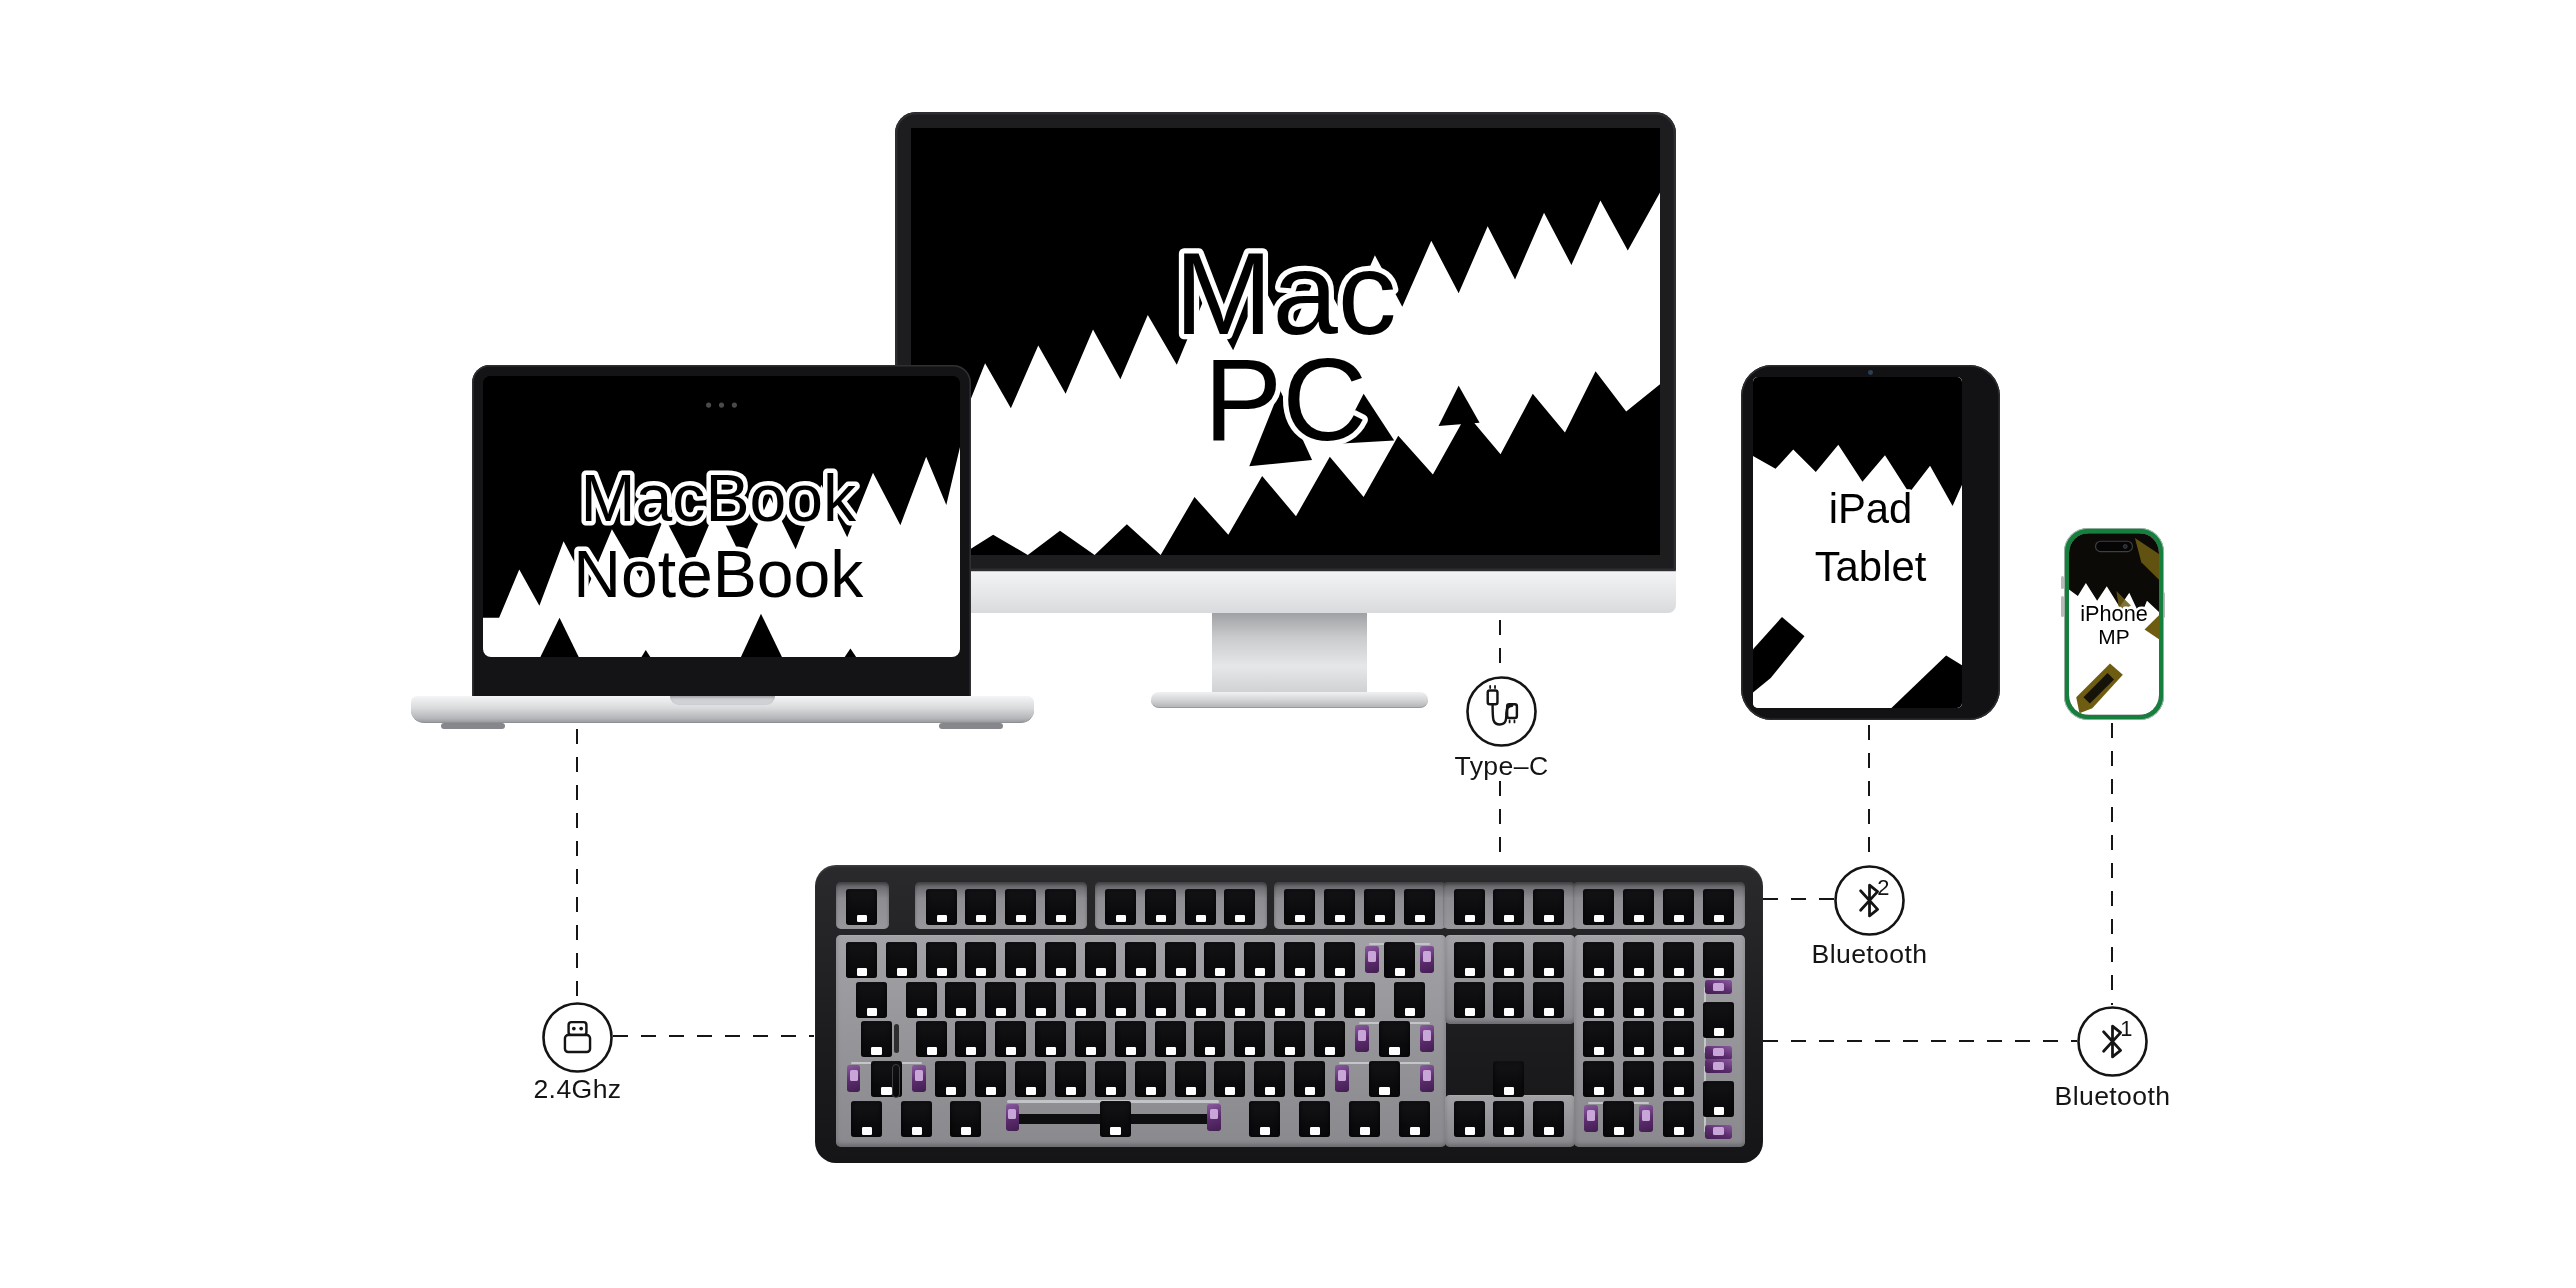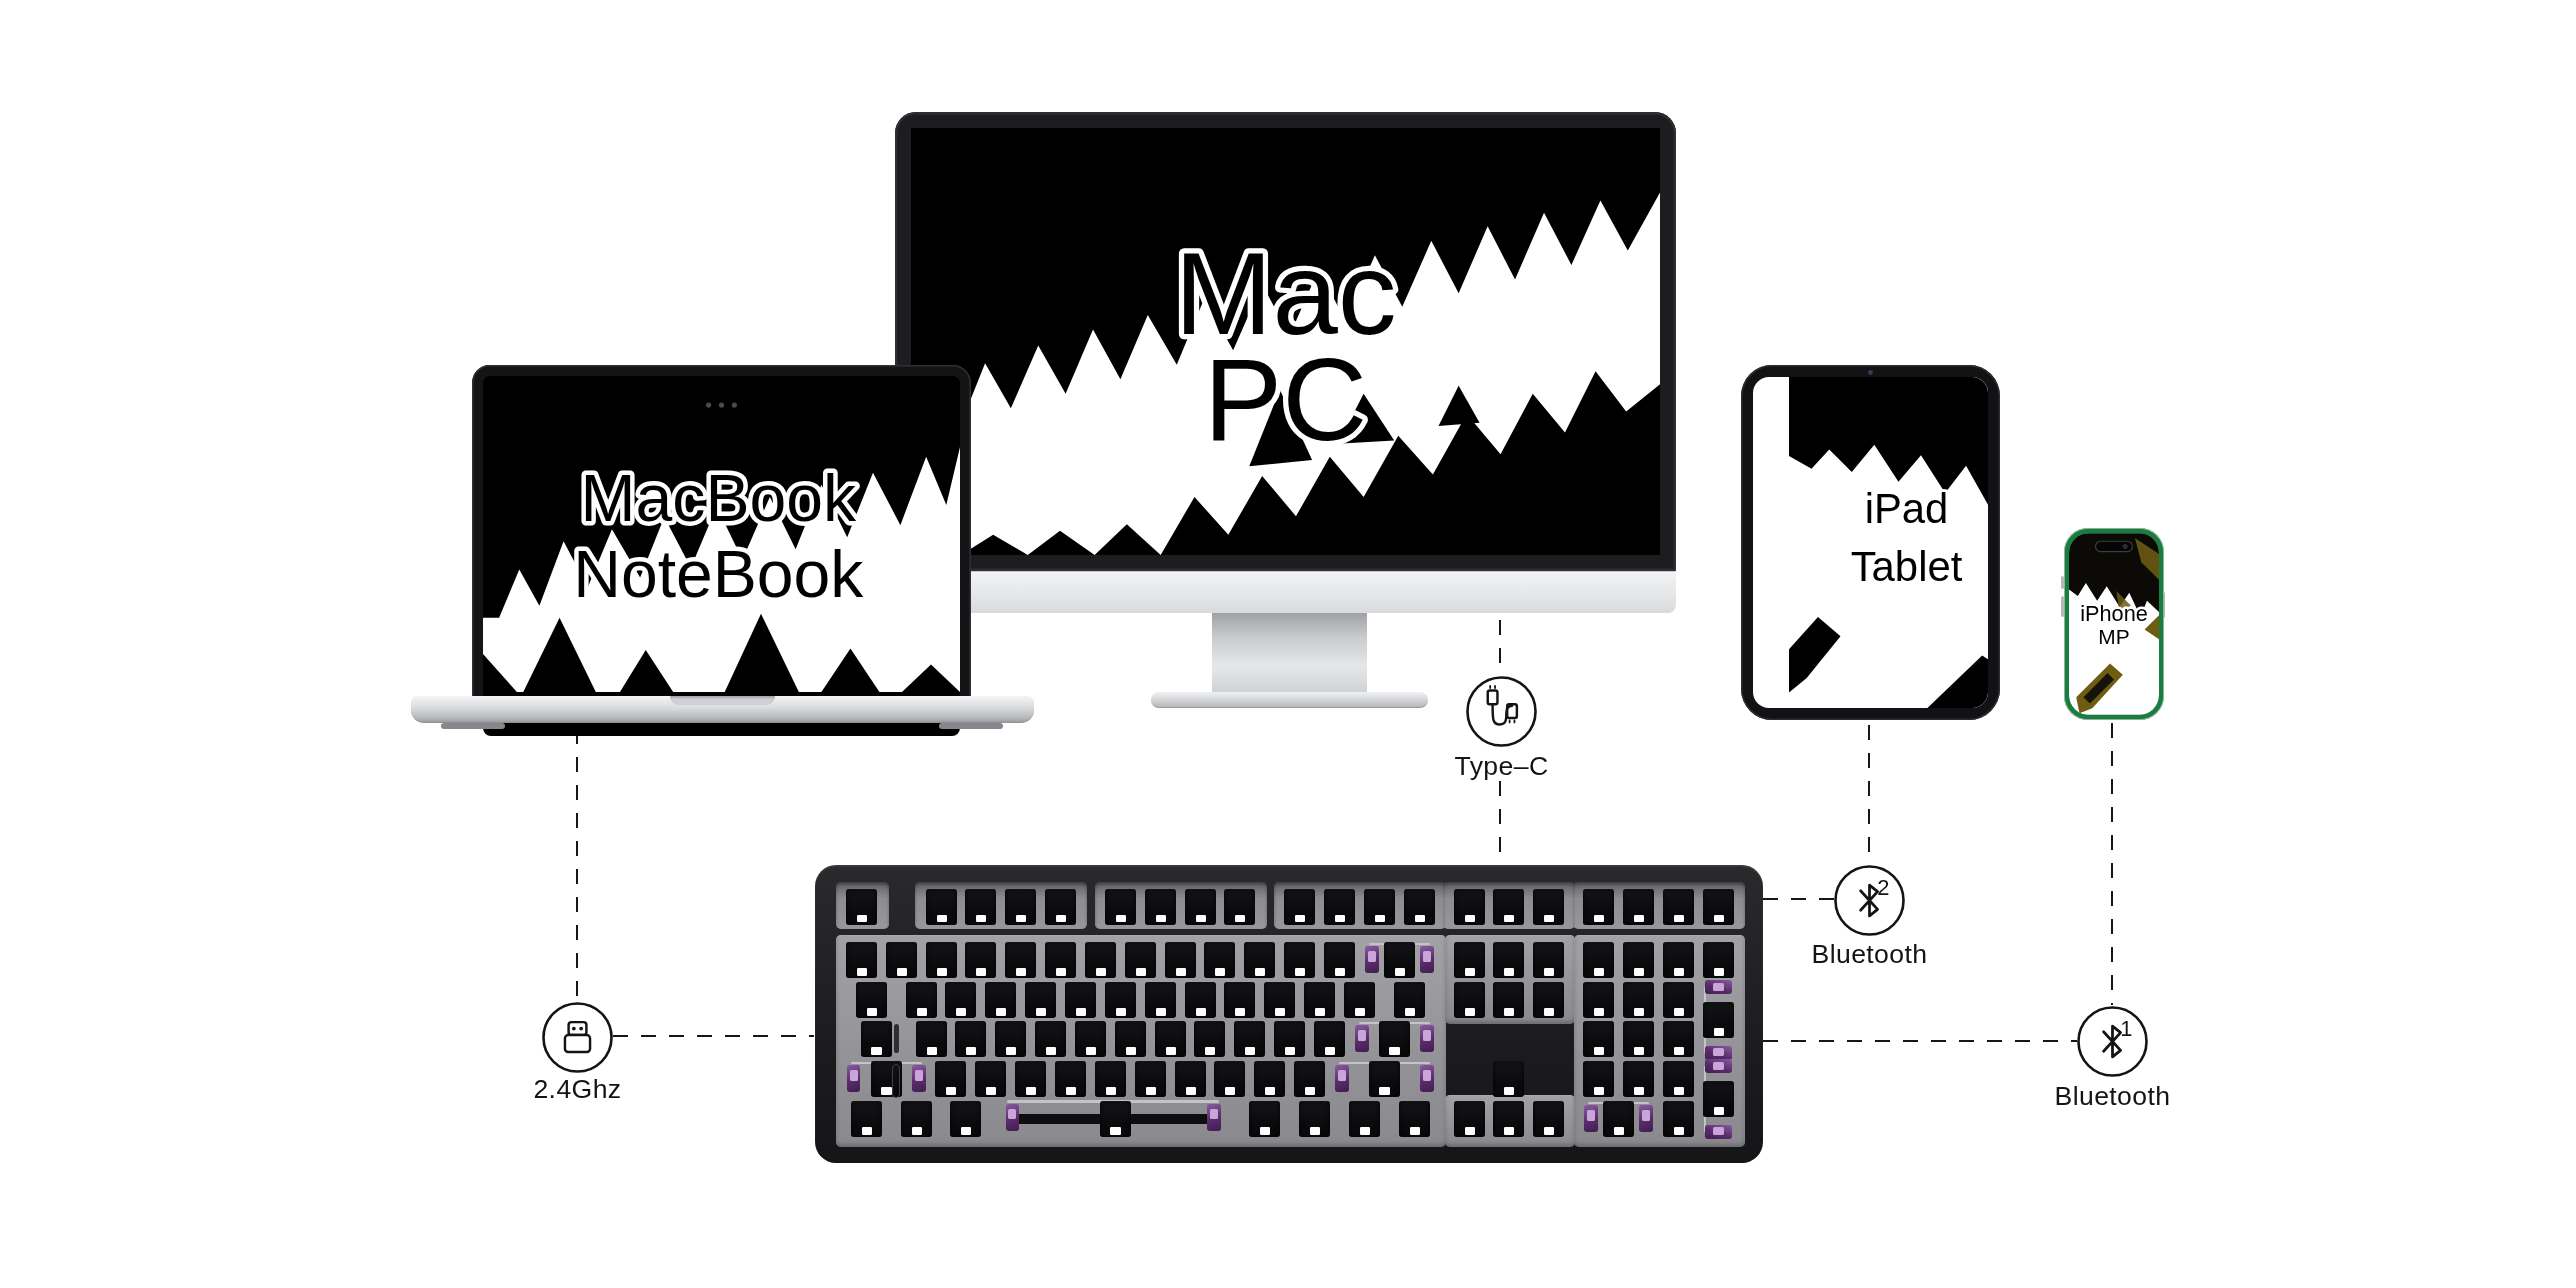--- a/index.html
+++ b/index.html
@@ -14,21 +14,21 @@
          background:repeating-linear-gradient(90deg,#161616 0 15.3px,transparent 15.3px 28px);}
 
   
   .conn-label{position:absolute;width:193px;text-align:center;
               font-size:26.6px;line-height:1.1;color:#141414;letter-spacing:0.4px;}
   .conn-icon{position:absolute;width:81px;height:81px;}
 
   
   .lid{position:absolute;left:472px;top:365px;width:499px;height:338px;background:#141417;
        border-radius:17.7px 17.7px 6.4px 6.4px;z-index:20;box-shadow:inset 0 0 0 1.6px #303034;}
-  .lap-screen{position:absolute;left:11.3px;top:11.3px;width:477px;height:360px;background:#000;
+  .lap-screen{position:absolute;left:11.3px;top:11.3px;width:477px;height:281px;background:#000;
               border-radius:8px;overflow:hidden;}
   .lap-base{position:absolute;left:411px;top:696px;width:623px;height:27px;z-index:21;
             background:linear-gradient(180deg,#f4f5f6,#d9dbdc 45%,#b5b7ba 85%,#9b9da0);
             border-radius:6.4px 6.4px 13px 13px;border-bottom:1.6px solid #8e9093;}
   .lap-notch{position:absolute;left:259px;top:0;width:105px;height:8.9px;background:#cfd1d4;
              border-radius:0 0 9.7px 9.7px;box-shadow:inset 0 1.6px 2.4px rgba(0,0,0,.25);}
   .lap-foot{position:absolute;width:64px;height:6.4px;top:723px;background:#85878a;border-radius:3.2px;z-index:20;}
 
   .mon-bezel{position:absolute;left:895px;top:112px;width:781px;height:459px;background:#1d1d20;
              border-radius:21px 21px 1.6px 1.6px;z-index:10;box-shadow:inset 0 0 0 2.4px #2e2e32;}
@@ -37,22 +37,22 @@
             background:linear-gradient(180deg,#f2f3f4,#e4e5e7 60%,#d8dadc);
             border-top:0.8px solid #c6c8ca;border-radius:0 0 8px 8px;}
   .mon-neck{position:absolute;left:1212px;top:613px;width:155px;height:82px;z-index:9;
             background:linear-gradient(180deg,#9fa1a4,#c9cbcd 30%,#e6e7e9 65%,#cdcfd1);}
   .mon-base{position:absolute;left:1151px;top:692px;width:277px;height:16px;z-index:11;
             background:linear-gradient(180deg,#f0f1f2,#d2d4d6 55%,#b4b6b9);
             border-radius:8px;border-bottom:1.6px solid #97999c;}
 
   .pad-frame{position:absolute;left:1741px;top:365px;width:259px;height:355px;background:#121214;
              border-radius:31px;z-index:12;box-shadow:inset 0 0 0 1.6px #2c2c30;}
-  .pad-screen{position:absolute;left:12px;top:12px;width:235px;height:331px;background:#fff;
-              border-radius:16px;overflow:hidden;padding-left:36px;}
+  .pad-screen{position:absolute;left:12px;top:12px;width:209px;height:331px;background:#fff;
+              border-radius:5px;overflow:hidden;}
   .pad-cam{position:absolute;left:127px;top:4.8px;width:4.8px;height:4.8px;border-radius:50%;background:#2c3e50;}
 
   .phone-frame{position:absolute;left:2064px;top:528px;width:100px;height:192px;background:#15803d;
                border-radius:24px;z-index:12;box-shadow:inset 0 0 0 0.8px #b9babc;}
   .phone-screen{position:absolute;left:4.8px;top:4.8px;width:90px;height:182px;background:#000;
                 border-radius:20px;overflow:hidden;}
   .phone-btn{position:absolute;background:#b9babc;border-radius:1.6px;}
 
   
   .kb-case{position:absolute;left:815px;top:865px;width:948px;height:298px;z-index:15;

